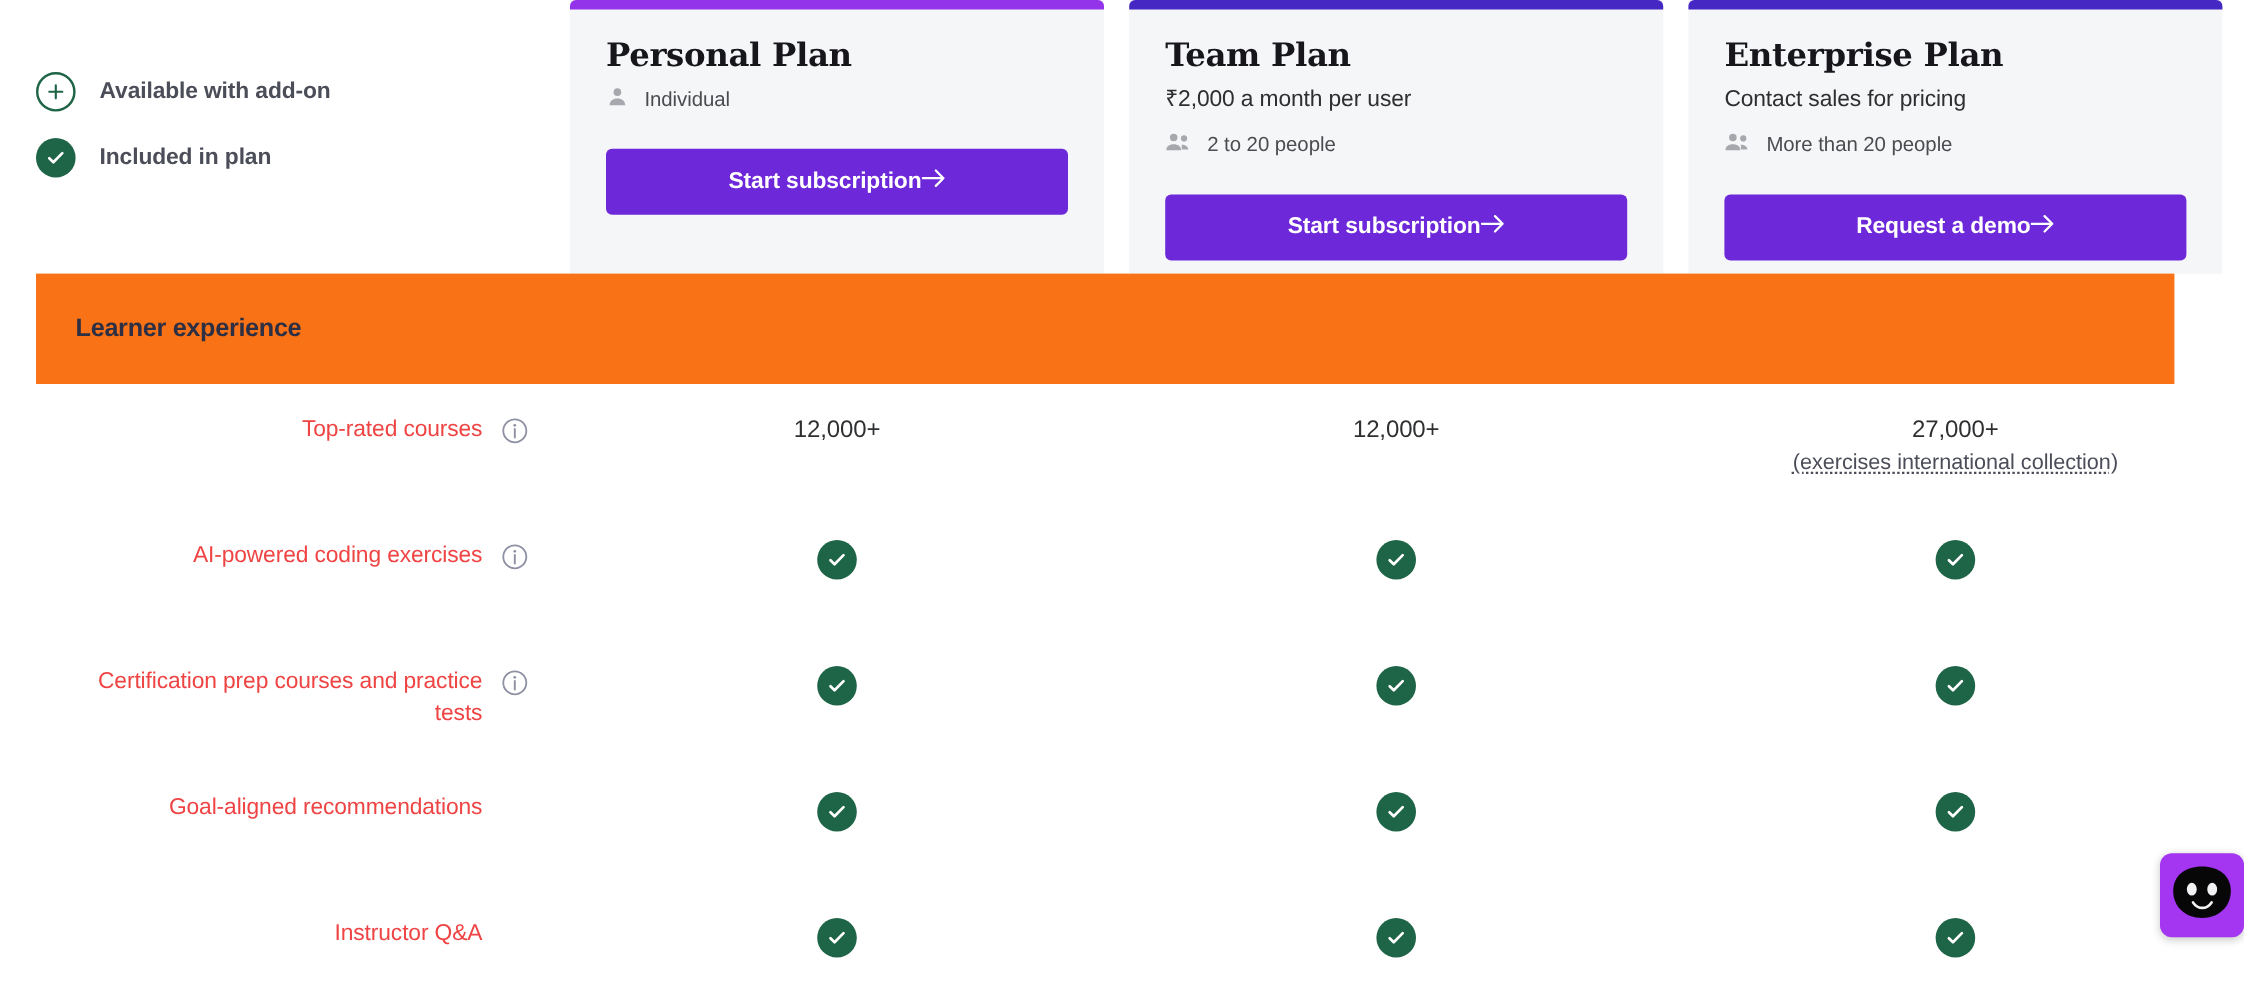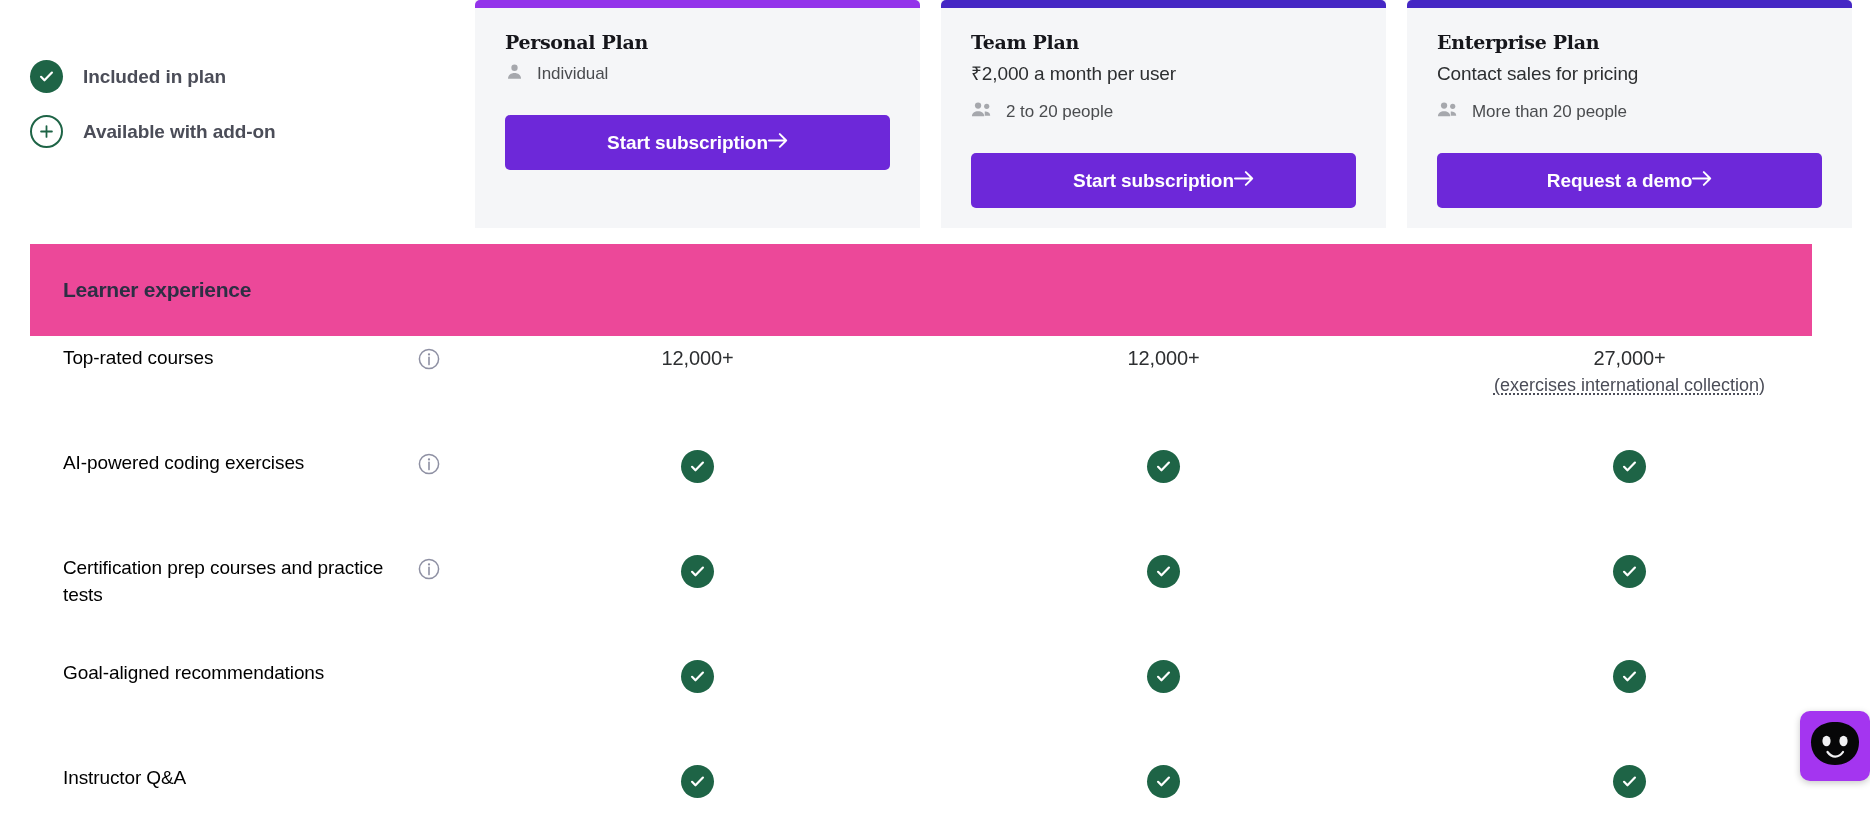--- a/index.html
+++ b/index.html
@@ -82,21 +82,21 @@
     position: absolute;
     left: 0; top: 0;
     width: 100%;
     height: 8px;
     border-top-left-radius: 5px;
     border-top-right-radius: 5px;
   }
 
   .plan-title {
     font-family: "DejaVu Serif", "Liberation Serif", serif;
-    font-size: 19px;
+    font-size: 27px;
     font-weight: 700;
     color: #16161b;
     letter-spacing: -0.3px;
     line-height: 1.12;
     margin-bottom: 9px;
   }
 
   .plan-price {
     font-size: 19px;
     color: #2d2f31;
@@ -129,24 +129,24 @@
     font-size: 19px;
     font-weight: 700;
     letter-spacing: -0.1px;
     cursor: pointer;
   }
 
   
   .section-band {
     position: absolute;
     left: 30px;
-    top: 244px;
+    top: 228px;
     width: 1782px;
     height: 92px;
-    background: #ec4899;
+    background: #f97316;
     display: flex;
     align-items: center;
     padding-left: 33px;
   }
   .section-band-title {
     font-size: 21px;
     font-weight: 700;
     color: #2d2f44;
     letter-spacing: -0.25px;
   }
@@ -170,24 +170,25 @@
     width: 475px;
     flex: 0 0 475px;
     padding: 25px 35px 0 63px;
     display: flex;
     align-items: flex-start;
     gap: 16px;
   }
 
   .feat-name {
     font-size: 19px;
-    color: #000000;
+    color: #ef4444;
     line-height: 1.42;
     letter-spacing: -0.1px;
     flex: 1 1 auto;
+    text-align: right;
   }
 
   .info-icon {
     flex: 0 0 22px;
     width: 22px; height: 22px;
     margin-top: 3px;
   }
   .info-icon.hidden { visibility: hidden; }
 
   .feat-val-cell {
@@ -248,34 +249,34 @@
 </style>
 </head>
 <body>
 
 <div id="root">
 
   <div class="plans-strip">
 
     <div class="legend-col">
       <div class="legend-row">
-        <span class="lg-check">
-          <svg width="17" height="17" viewBox="0 0 20 20">
-              <path d="M3.6 10.4l4 4 8.8-9" stroke="#fff" stroke-width="2.6" fill="none" stroke-linecap="round" stroke-linejoin="round"></path>
-            </svg>
-        </span>
-        <span class="legend-label">Included in plan</span>
-      </div>
-      <div class="legend-row">
         <span class="lg-plus">
           <svg width="17" height="17" viewBox="0 0 20 20">
               <path d="M10 3.6v12.8M3.6 10h12.8" stroke="#1e6446" stroke-width="2.1" stroke-linecap="round"></path>
             </svg>
         </span>
         <span class="legend-label">Available with add-on</span>
+      </div>
+      <div class="legend-row">
+        <span class="lg-check">
+          <svg width="17" height="17" viewBox="0 0 20 20">
+              <path d="M3.6 10.4l4 4 8.8-9" stroke="#fff" stroke-width="2.6" fill="none" stroke-linecap="round" stroke-linejoin="round"></path>
+            </svg>
+        </span>
+        <span class="legend-label">Included in plan</span>
       </div>
     </div>
 
     <div class="plan-card gap-after">
       <div class="plan-topbar" style="background:#9333ea"></div>
       <div class="plan-title">Personal Plan</div>
       <div class="plan-audience">
         <span>
           <svg width="19" height="19" viewBox="0 0 24 24" fill="#a6a8ad">
               <circle cx="12" cy="7.3" r="4"></circle>

